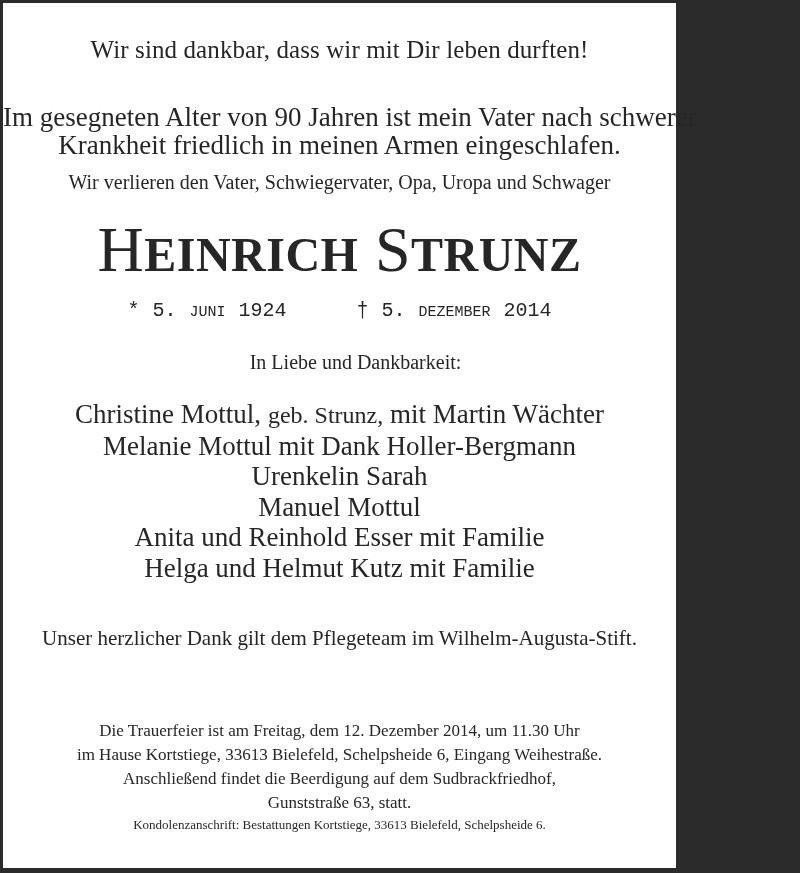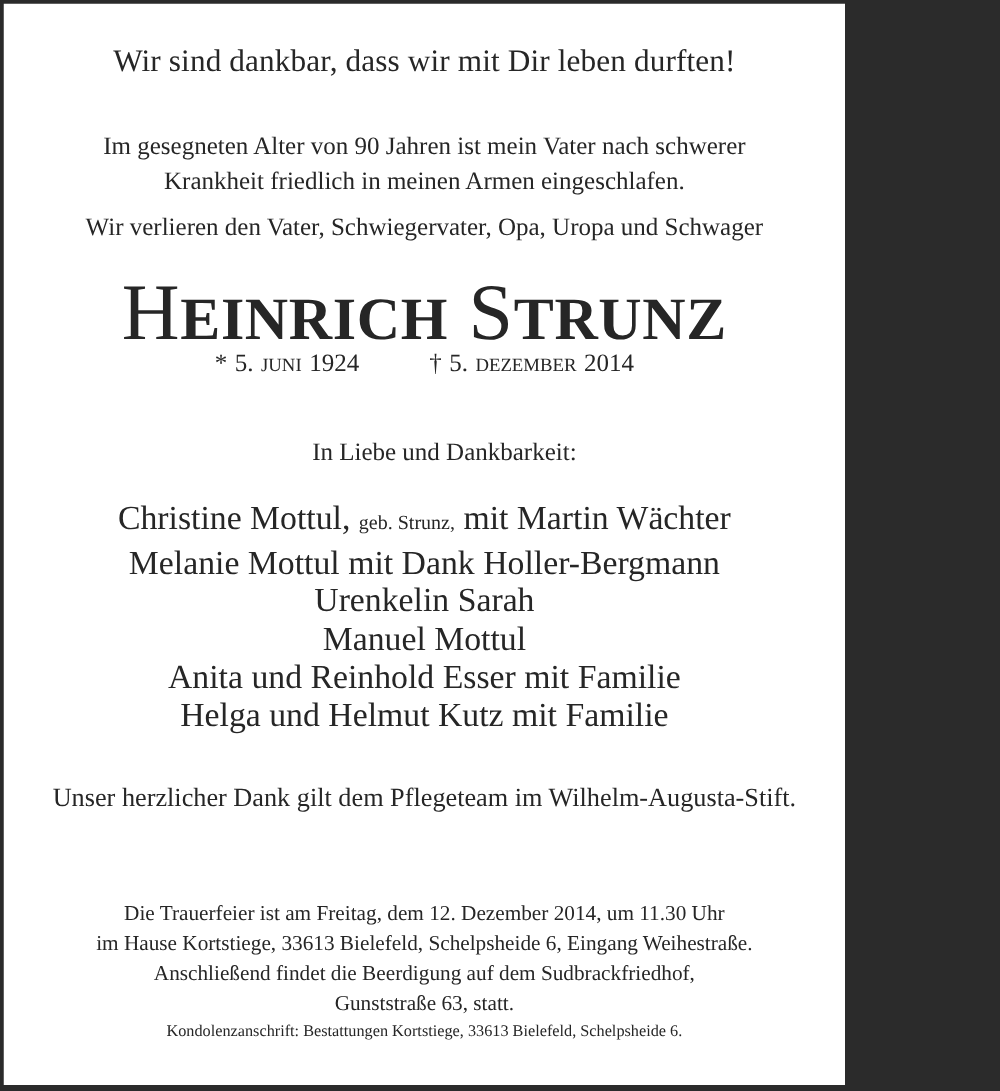--- a/index.html
+++ b/index.html
@@ -30,62 +30,63 @@
       right: 0;
       white-space: nowrap;
     }
     .motto {
       top: 33px;
       font-size: 25px;
       letter-spacing: 0.1px;
     }
     .intro {
       top: 100px;
-      font-size: 20px;
+      font-size: 27px;
       line-height: 28px;
     }
     .lose {
       top: 168px;
       font-size: 20px;
     }
     .name {
       top: 212px;
       font-size: 64px;
       line-height: 70px;
       letter-spacing: 0.5px;
     }
     .name .sc {
       font-size: 48px;
       font-weight: bold;
     }
     .dates {
-      top: 277px;
+      top: 296px;
       font-size: 20px;
       word-spacing: 1px;
+      font-family: Liberation Mono, monospace;
     }
     .dates .gap {
       display: inline-block;
       width: 44px;
     }
     .dates .sc {
       font-size: 15px;
       text-transform: uppercase;
     }
     .love {
       top: 348px;
       font-size: 20px;
       padding-left: 32px;
     }
     .family {
       top: 396px;
       font-size: 27px;
       line-height: 30.5px;
     }
     .family .small {
-      font-size: 16px;
+      font-size: 24px;
     }
     .thanks {
       top: 623px;
       font-size: 21px;
     }
     .funeral {
       top: 716px;
       font-size: 17px;
       line-height: 24px;
     }

